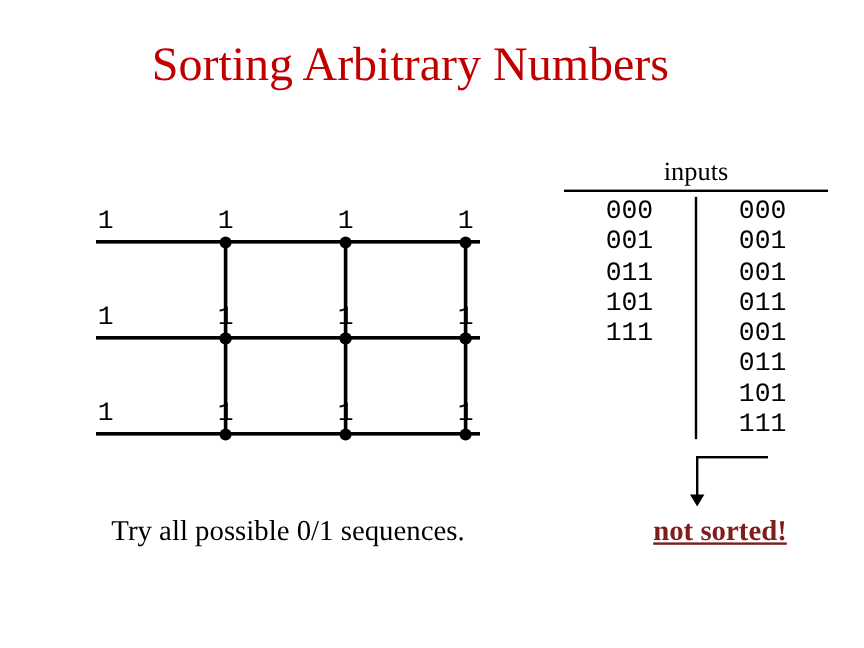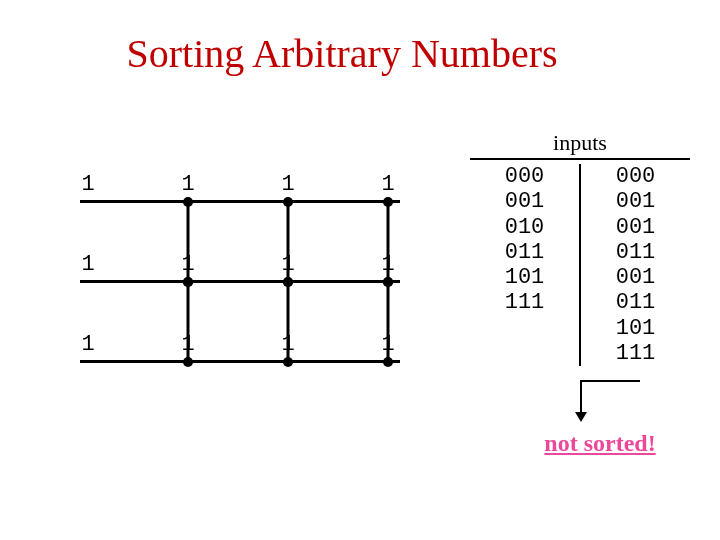--- a/index.html
+++ b/index.html
@@ -157,21 +157,21 @@
   }
   .notsorted {
     position: absolute;
     left: 500px;
     top: 430px;
     width: 200px;
     text-align: center;
     font-size: 24px;
     font-weight: bold;
     text-decoration: underline;
-    color: #ec4899;
+    color: #7f1d1d;
   }
 </style>
 </head>
 <body>
 
 <div class="stage">
 
   <div class="title">Sorting Arbitrary Numbers</div>
 
   <div class="net">
@@ -210,30 +210,30 @@
         <div class="dot" style="left: 228px; top: 191.5px;"></div>
         <div class="vconn" style="left: 328px; top: 31.5px; height: 80px;"></div>
         <div class="dot" style="left: 328px; top: 31.5px;"></div>
         <div class="dot" style="left: 328px; top: 111.5px;"></div>
         <div class="vconn" style="left: 328px; top: 111.5px; height: 80px;"></div>
         <div class="dot" style="left: 328px; top: 111.5px;"></div>
         <div class="dot" style="left: 328px; top: 191.5px;"></div>
       </div>
   </div>
 
+  <div class="caption">Try all possible 0/1 sequences.</div>
 
   <div class="tbl">
     <div class="hdr">
       <div>inputs</div>
     </div>
     <div class="body">
       <div class="col" id="col-in">
           <div>000</div>
           <div>001</div>
-          <div>010</div>
           <div>011</div>
           <div>101</div>
           <div>111</div>
         </div>
       <div class="sep"></div>
       <div class="col" id="col-out">
           <div>000</div>
           <div>001</div>
           <div>001</div>
           <div>011</div>

